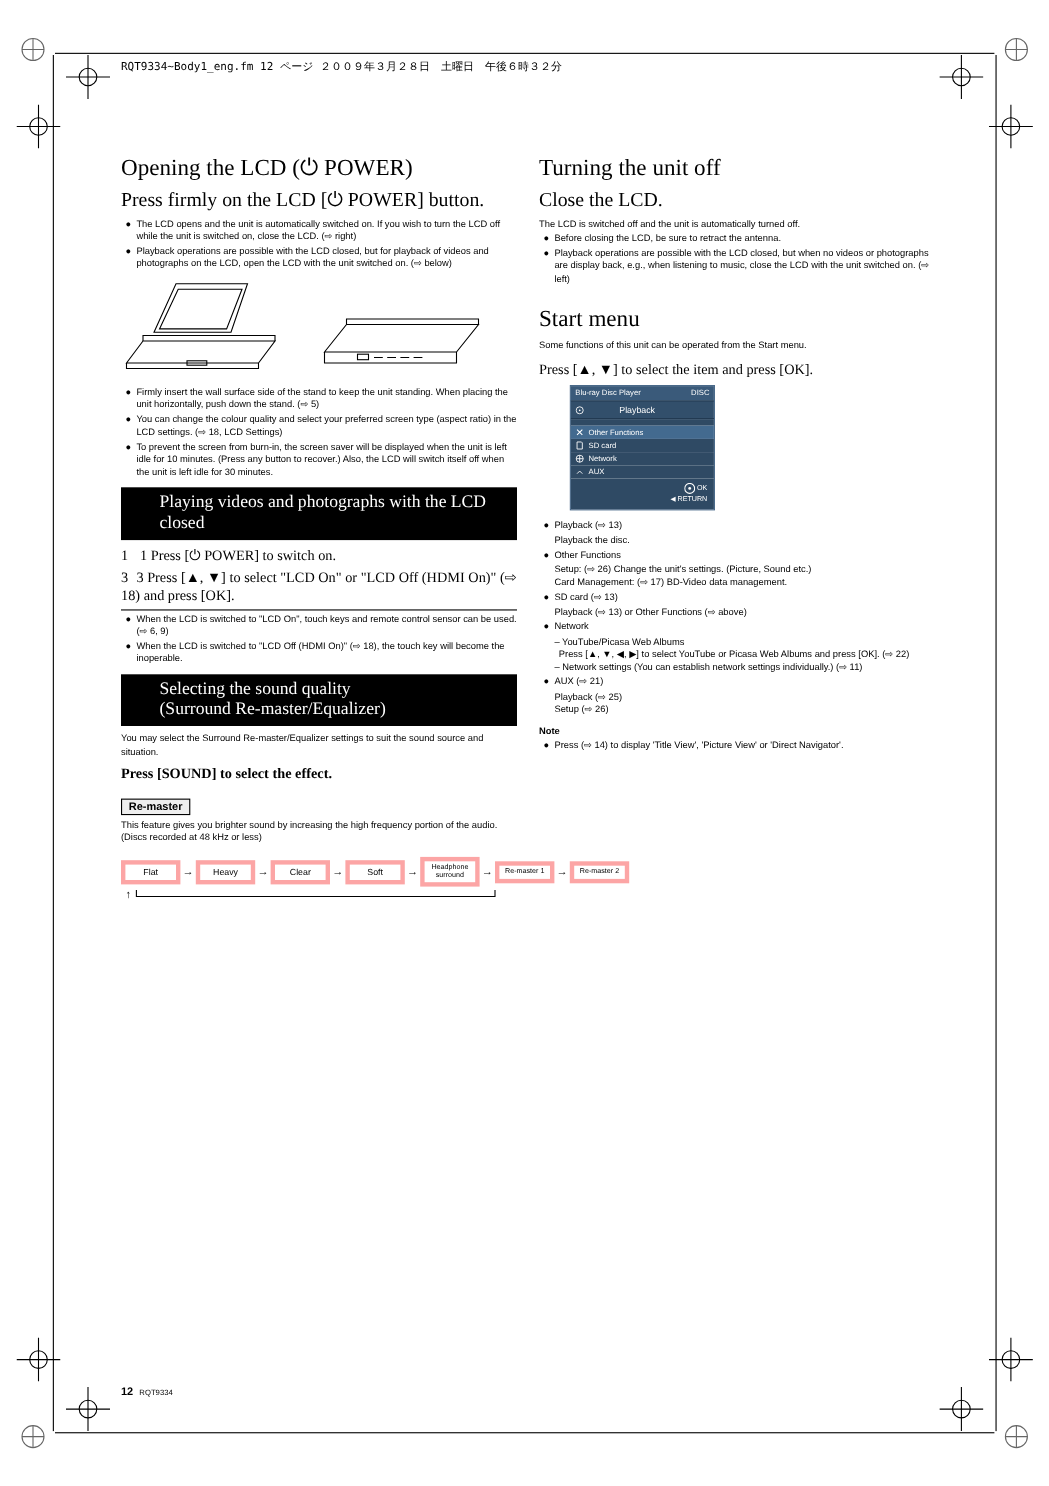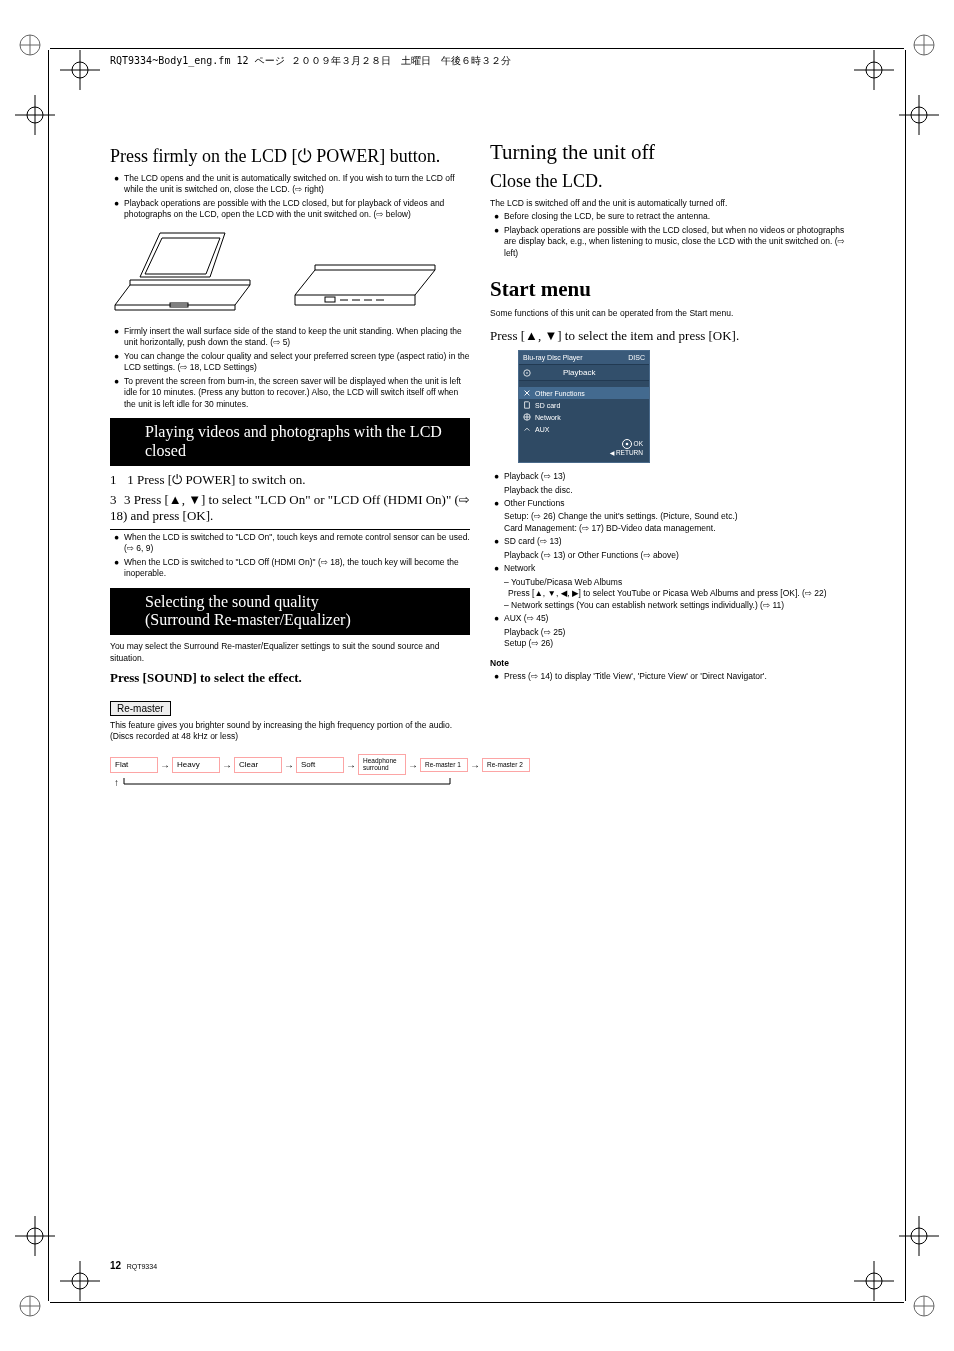--- a/index.html
+++ b/index.html
@@ -92,36 +92,36 @@
   }
   .note-bullet .dot { width: 10px; flex: 0 0 10px; }
   .small { font-size: 8.5px; line-height: 1.35; }
   .indent { margin-left: 14px; }
   .sub-bullet { margin-left: 18px; }
   .caution-label {
     display: inline-block;
     border: 1px solid #000;
     padding: 1px 6px;
     background: #eee;
-    font-weight: normal;
+    font-weight: bold;
     font-size: 10px;
     margin-top: 10px;
   }
   .eq-row {
     margin-top: 12px;
     display: flex;
     align-items: center;
     gap: 2px;
     font-size: 8px;
   }
   .eq-box {
-    border: 1px solid #fca5a5;
+    border: 4px solid #fca5a5;
     padding: 3px 4px;
     min-width: 38px;
-    text-align: left;
+    text-align: center;
     line-height: 1;
   }
   .eq-arrow { font-size: 10px; }
   .eq-loop {
     margin-top: 2px;
     margin-left: 4px;
     font-size: 10px;
   }
   .pageno {
     position: absolute;
@@ -231,20 +231,23 @@
   <div class="guide-line-h" style="bottom:48px; left:50px; right:50px;"></div>
   <div class="guide-line-v" style="left:48px; top:50px; bottom:50px;"></div>
   <div class="guide-line-v" style="right:48px; top:50px; bottom:50px;"></div>
 
   <div class="top-banner">RQT9334~Body1_eng.fm  12 ページ  ２００９年３月２８日　土曜日　午後６時３２分</div>
 
   <div class="content">
     <div class="cols">
 
       <div class="col">
+        <h1>
+          <span>Opening the LCD (</span><span class="power-sym">⏻</span><span> POWER)</span>
+        </h1>
         <h2>
           <span>Press firmly on the LCD [</span><span class="power-sym">⏻</span><span> POWER] button.</span>
         </h2>
 
         <div class="note-bullet">
             <span class="dot">●</span>
             <span>The LCD opens and the unit is automatically switched on. If you wish to turn the LCD off while the unit is switched on, close the LCD. (⇨ right)</span>
           </div>
         <div class="note-bullet">
             <span class="dot">●</span>
@@ -348,21 +351,21 @@
 
         <div class="note-bullet small">
             <span class="dot">●</span>
             <span>Before closing the LCD, be sure to retract the antenna.</span>
           </div>
         <div class="note-bullet small">
             <span class="dot">●</span>
             <span>Playback operations are possible with the LCD closed, but when no videos or photographs are display back, e.g., when listening to music, close the LCD with the unit switched on. (⇨ left)</span>
           </div>
 
-        <h1 style="margin-top:18px;font-weight:bold;">Start menu</h1>
+        <h1 style="margin-top:18px;">Start menu</h1>
         <div class="small">Some functions of this unit can be operated from the Start menu.</div>
 
         <div class="step" style="margin-top:8px;">
           Press [▲, ▼] to select the item and press [OK].
         </div>
 
         <div class="screen-ui">
           <div class="screen-header">
             <span>Blu-ray Disc Player</span>
             <span>DISC</span>
@@ -428,21 +431,21 @@
         <div class="small indent">Playback (⇨ 13) or Other Functions (⇨ above)</div>
         <div class="note-bullet small">
             <span class="dot">●</span>
             <span>Network</span>
           </div>
         <div class="small indent">   – YouTube/Picasa Web Albums</div>
         <div class="small sub-bullet">     Press [▲, ▼, ◀, ▶] to select YouTube or Picasa Web Albums and press [OK]. (⇨ 22)</div>
         <div class="small indent">   – Network settings (You can establish network settings individually.) (⇨ 11)</div>
         <div class="note-bullet small">
             <span class="dot">●</span>
-            <span>AUX (⇨ 45)</span>
+            <span>AUX (⇨ 21)</span>
           </div>
         <div class="small indent">Playback (⇨ 25)</div>
         <div class="small indent">Setup (⇨ 26)</div>
 
         <div class="small" style="margin-top:8px;"><b>Note</b></div>
         <div class="note-bullet small">
             <span class="dot">●</span>
             <span>Press (⇨ 14) to display 'Title View', 'Picture View' or 'Direct Navigator'.</span>
           </div>
       </div>

